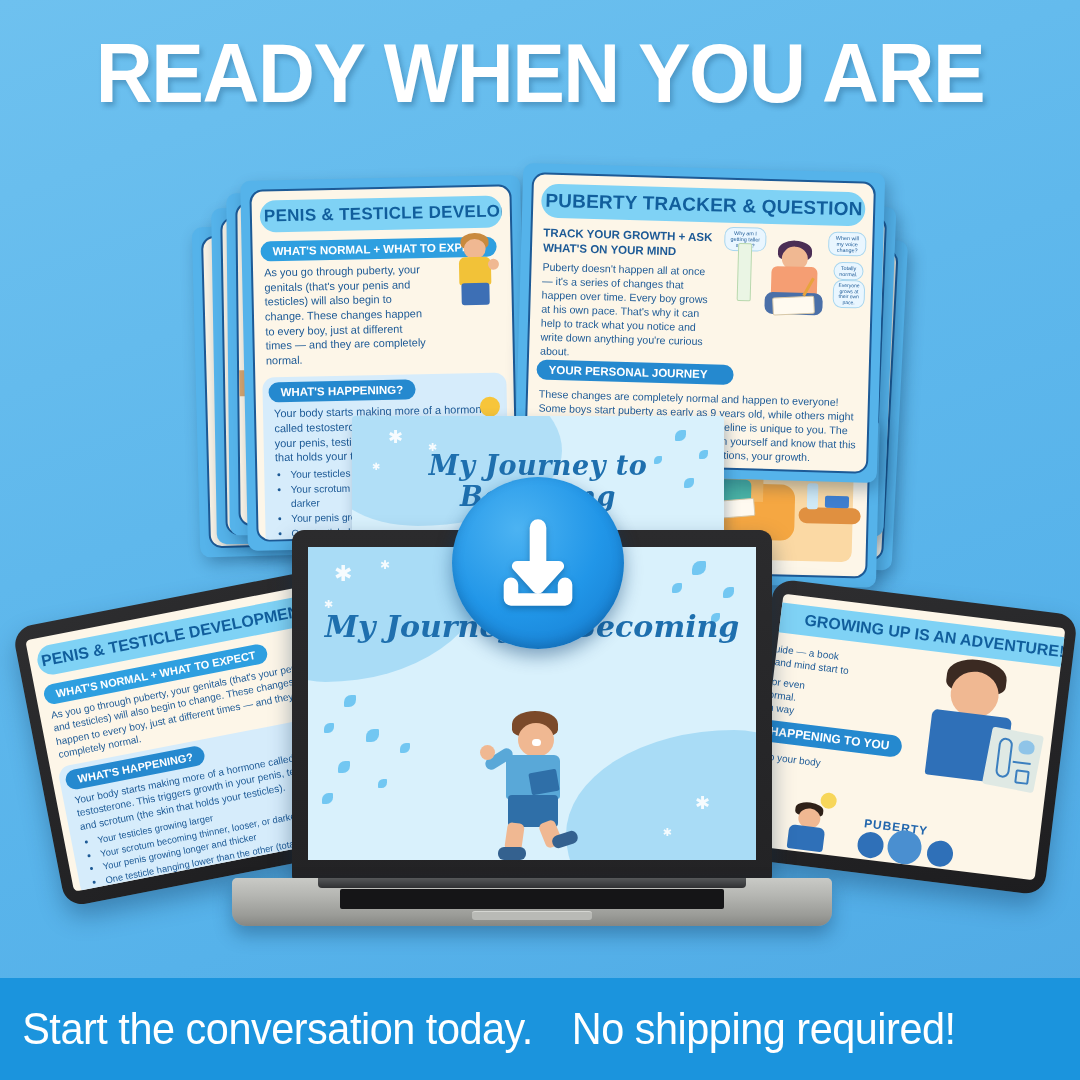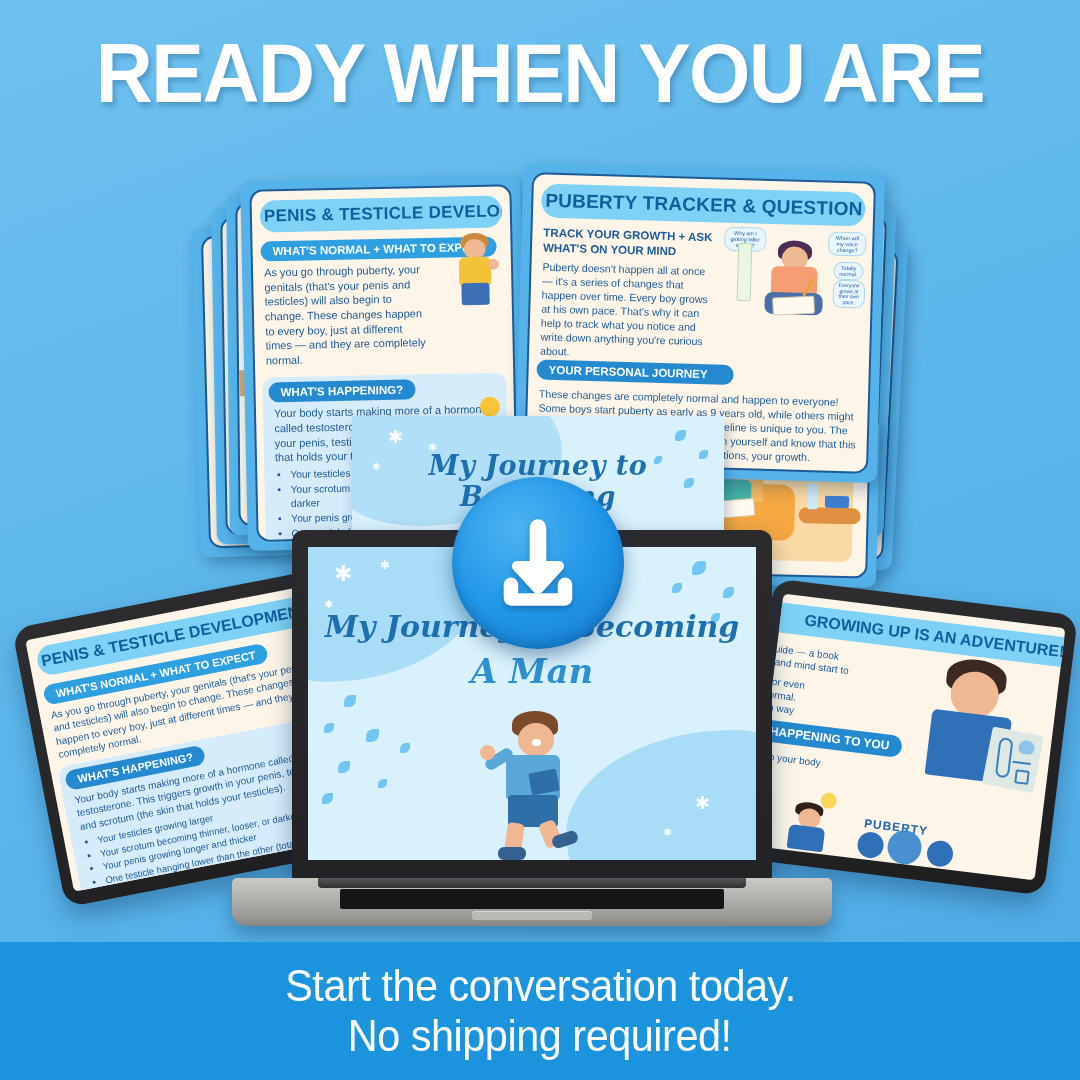--- a/index.html
+++ b/index.html
@@ -21,24 +21,24 @@
     letter-spacing:-1.5px;
     color:#ffffff;
     line-height:1;
     text-shadow:3px 4px 5px rgba(20,70,110,.30);
     transform:scaleX(.95);
     white-space:nowrap;
   }
 
   
   #banner {
-    position:absolute; left:0; bottom:0; width:1080px; height:138px;
+    position:absolute; left:0; bottom:0; width:1080px; height:102px;
     background:#1b94dd;
-    display:flex; flex-direction:column;
-    align-items:center; justify-content:center;
+    display:flex; flex-direction:row;
+    align-items:center; 
   }
   #banner .line {
     color:#fff; font-size:45px; line-height:1.12;
     font-weight:normal; letter-spacing:-.5px;
     text-align:center; transform:scaleX(.92);
   }
 
   
   .sheet {
     position:absolute;
@@ -455,21 +455,20 @@
       <div class="confetti" style="right:36px;top:66px;width:9px;height:9px;"></div>
       <div class="confetti" style="left:36px;top:148px;width:12px;height:12px;"></div>
       <div class="confetti" style="left:16px;top:176px;width:10px;height:10px;"></div>
       <div class="confetti" style="left:58px;top:182px;width:13px;height:13px;"></div>
       <div class="confetti" style="left:92px;top:196px;width:10px;height:10px;"></div>
       <div class="confetti" style="left:30px;top:214px;width:12px;height:12px;"></div>
       <div class="confetti" style="left:70px;top:232px;width:9px;height:9px;"></div>
       <div class="confetti" style="left:14px;top:246px;width:11px;height:11px;"></div>
 
       <div class="cover-title-script l1">My Journey to Becoming</div>
-      <div class="cover-title-script l2">A Man</div>
 
       <div style="position:absolute;left:50%;top:164px;transform:translateX(-50%);width:120px;height:150px;">
         <div class="hair" style="left:40px;top:0;width:46px;height:26px;background:#7b4a2a;"></div>
         <div class="face" style="left:46px;top:12px;width:36px;height:34px;"></div>
         <div style="position:absolute;left:60px;top:28px;width:9px;height:7px;background:#fff;border-radius:4px;"></div>
         <div class="shirt" style="left:34px;top:44px;width:54px;height:44px;background:#59a8d8;"></div>
         <div style="position:absolute;left:12px;top:42px;width:30px;height:12px;background:#59a8d8;border-radius:7px;transform:rotate(-32deg);"></div>
         <div style="position:absolute;left:8px;top:34px;width:15px;height:15px;border-radius:50%;background:#f0b892;"></div>
         <div style="position:absolute;left:58px;top:60px;width:28px;height:22px;background:#2f6fa8;border-radius:2px;transform:rotate(-10deg);"></div>
         <div style="position:absolute;left:36px;top:84px;width:50px;height:32px;background:#2f6fa8;border-radius:4px;"></div>

